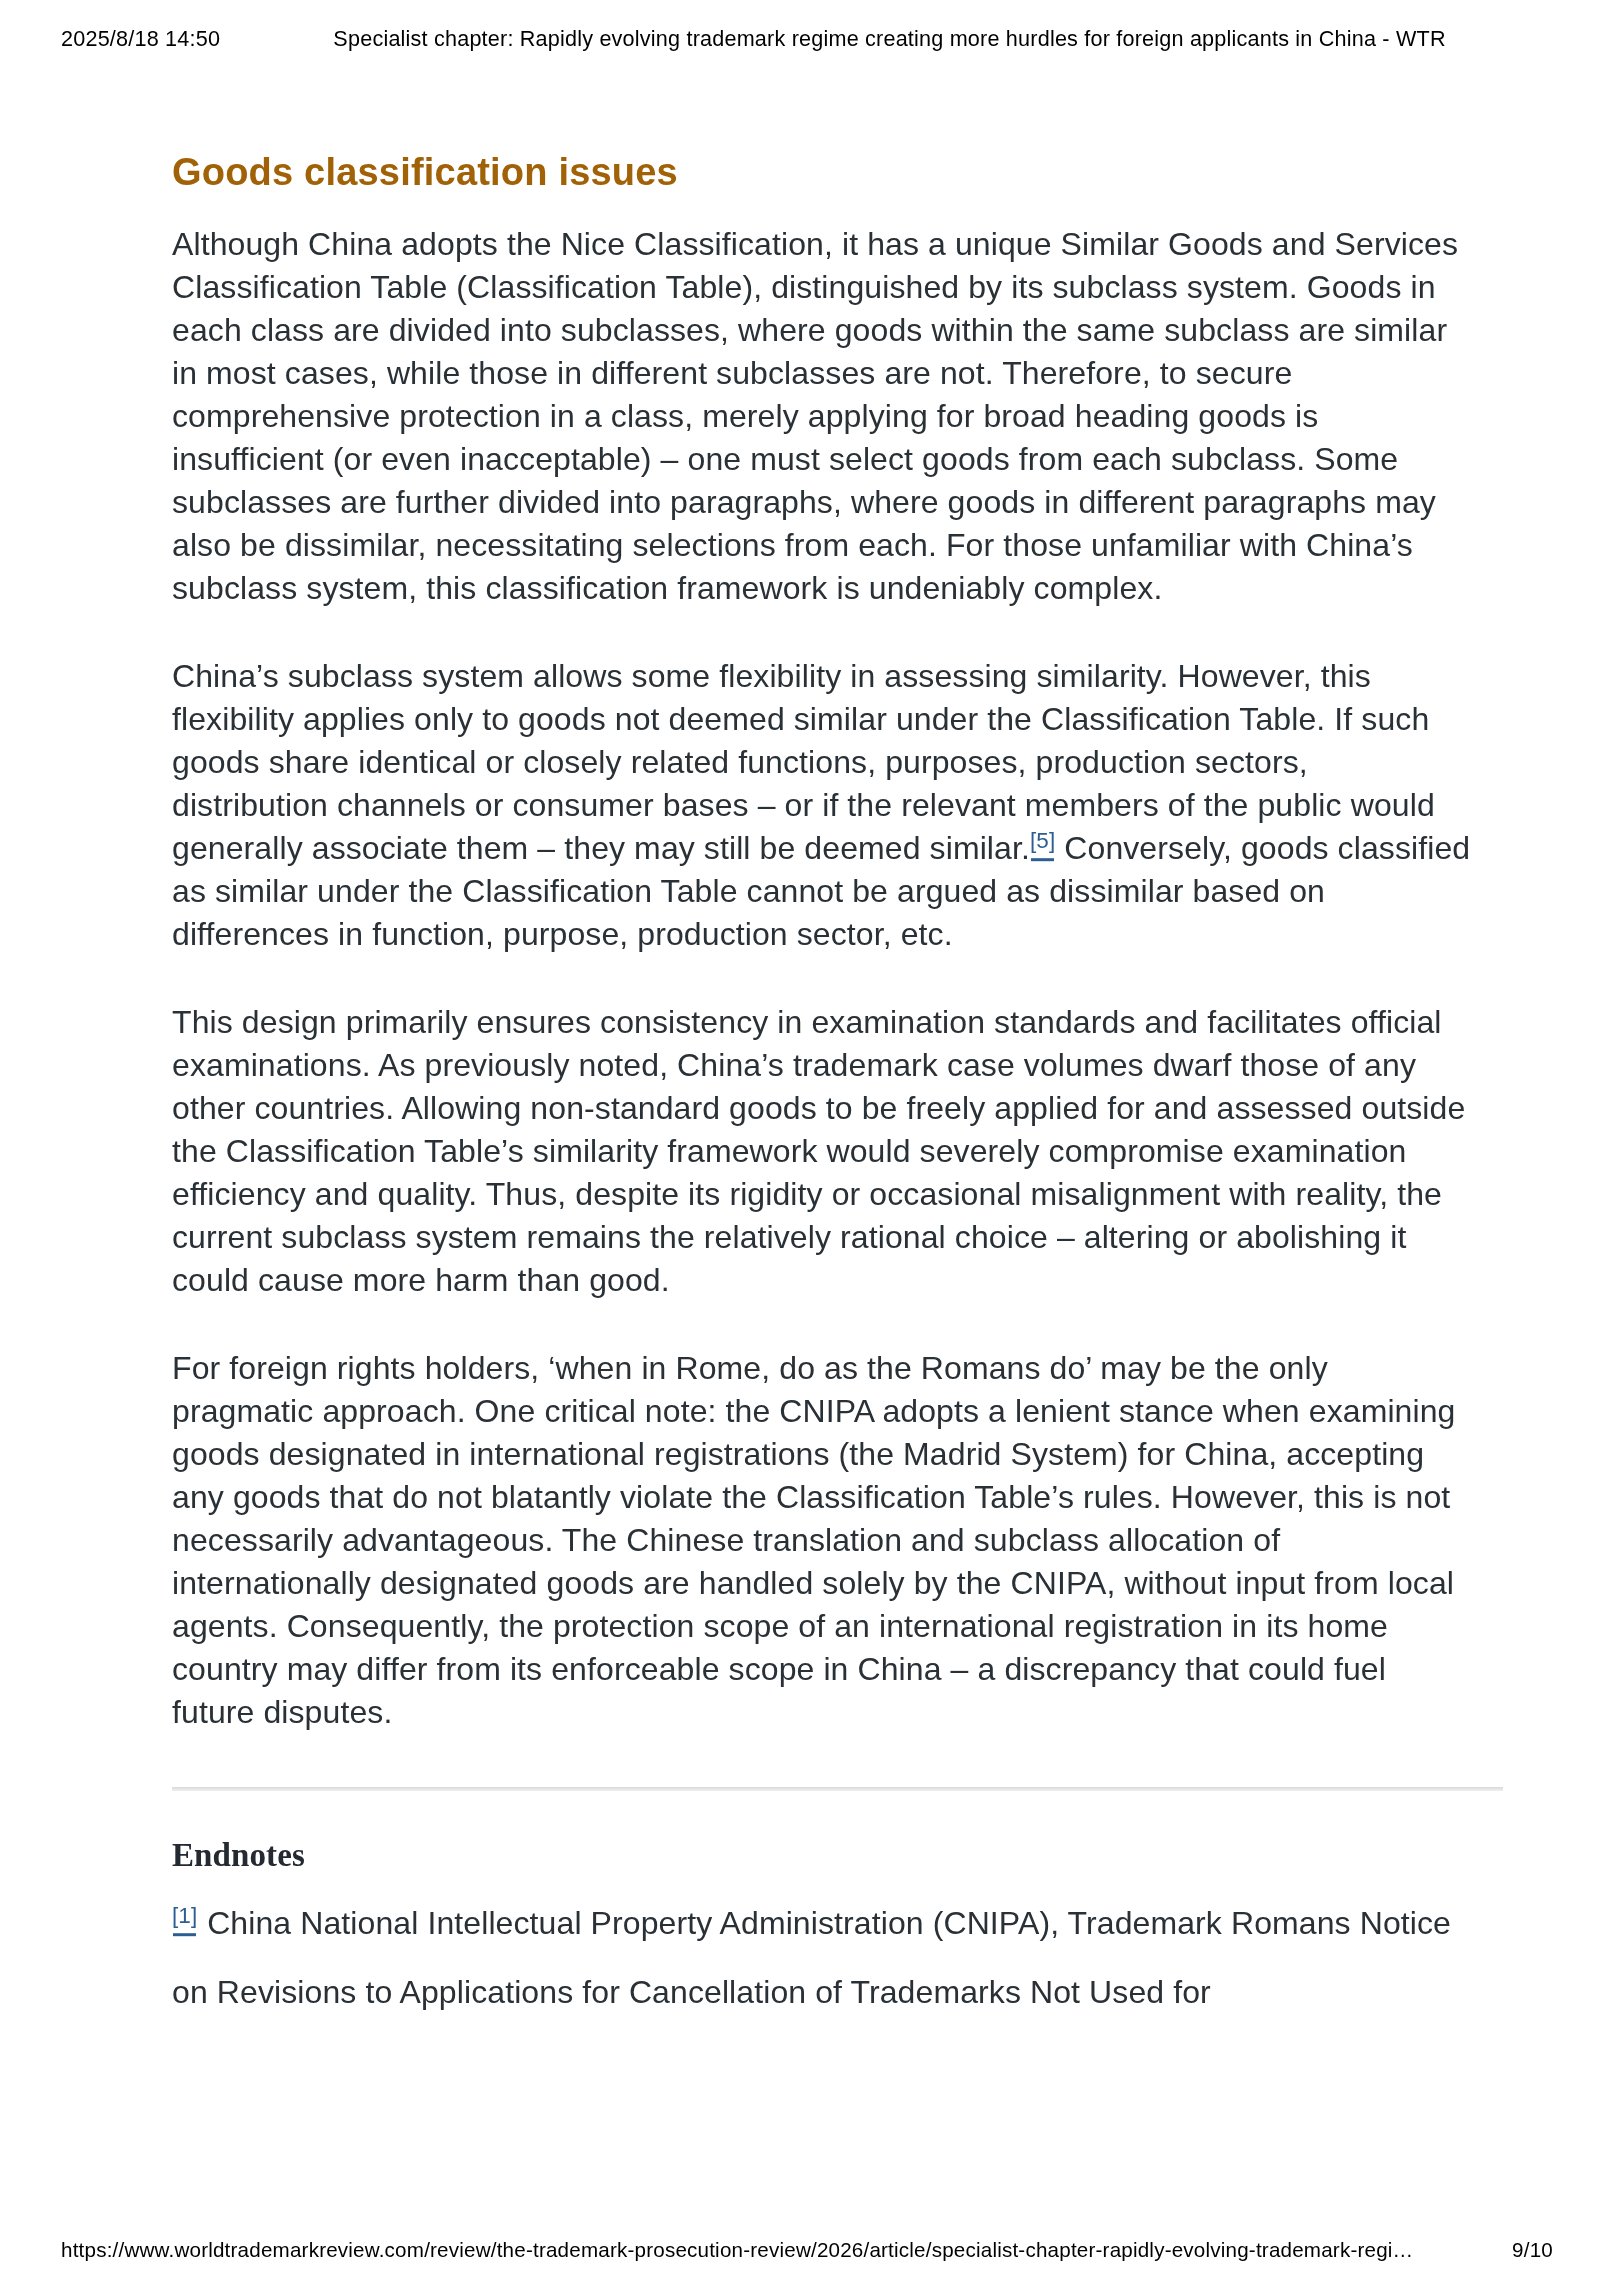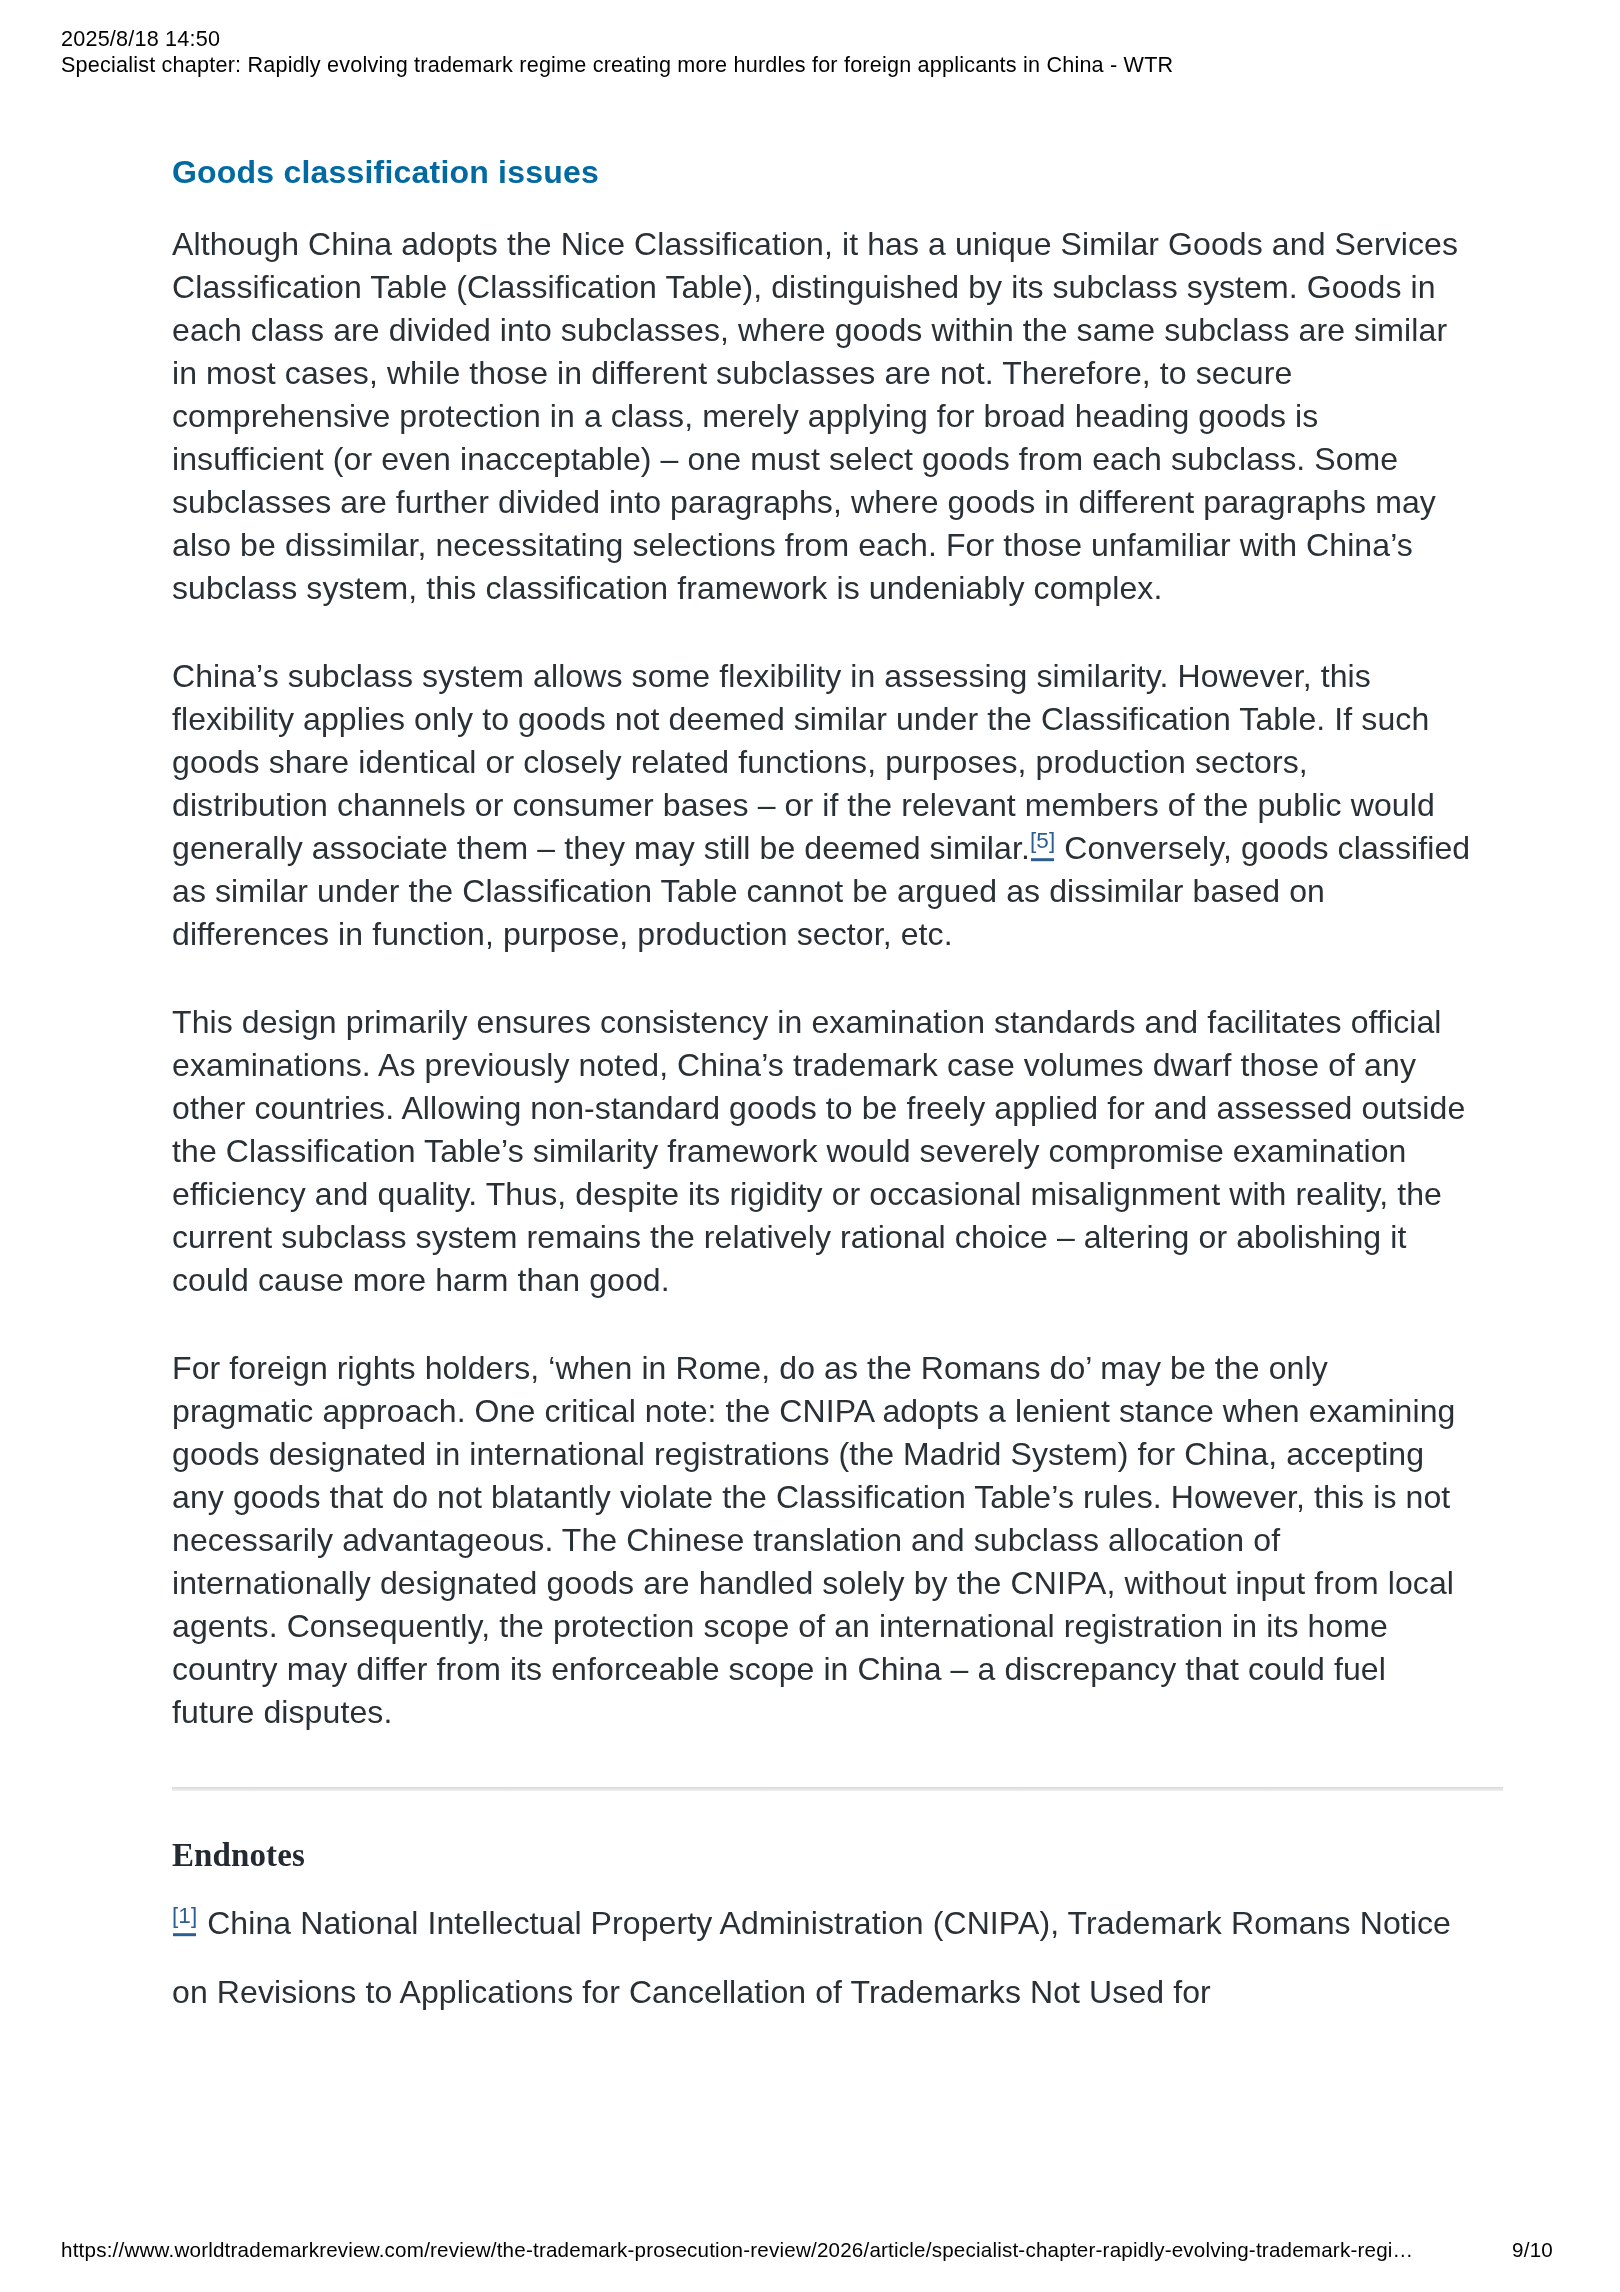--- a/index.html
+++ b/index.html
@@ -21,21 +21,20 @@
     position: absolute;
     top: 25.5px;
     left: 61px;
     right: 61px;
     display: flex;
     align-items: baseline;
     font-size: 21.6px;
     color: #000000;
     letter-spacing: 0.2px;
     white-space: nowrap;
-    flex-direction: column;
   }
   .ph-title {
     flex: 1;
     text-align: center;
     overflow: hidden;
   }
   .print-footer {
     position: absolute;
     top: 2238px;
     left: 61px;
@@ -58,24 +57,24 @@
     color: #293036;
     font-size: 32px;
     line-height: 43px;
     letter-spacing: 0.1px;
   }
   .content p {
     margin: 0 0 45px 0;
   }
   h2.section-heading {
     margin: 41px 0 27.4px 0;
-    font-size: 32px;
+    font-size: 38px;
     line-height: 47px;
     font-weight: bold;
-    color: #0369a1;
+    color: #a16207;
     letter-spacing: 0.2px;
   }
   h3.endnotes-heading {
     margin: 45px 0 13.7px 0;
     font-size: 33px;
     line-height: 39px;
     font-weight: bold;
     color: #232a31;
     font-family: Liberation Serif, serif;
   }

